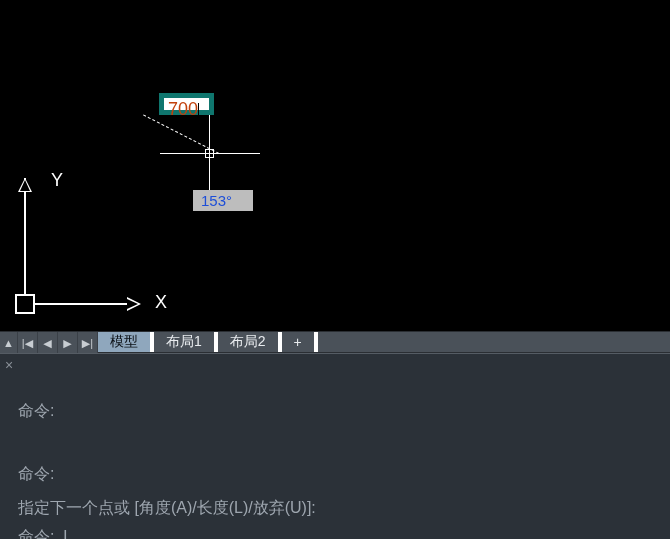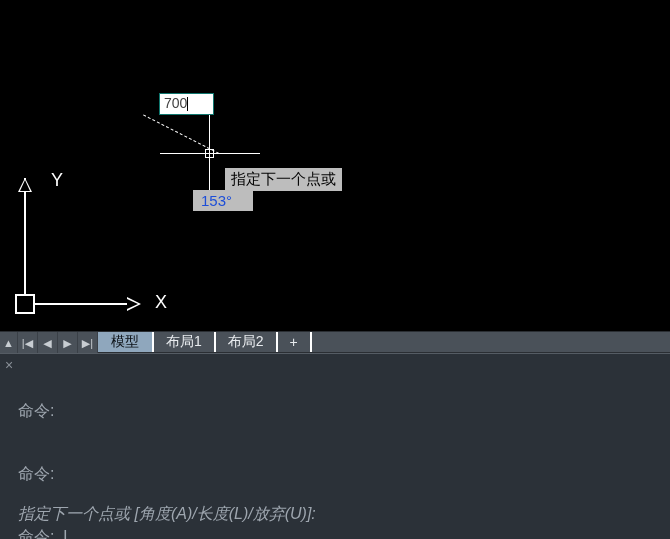--- a/index.html
+++ b/index.html
@@ -66,23 +66,23 @@
     width: 85px; height: 0;
     border-top: 1px dashed #fff;
     transform-origin: 100% 50%;
     transform: rotate(27deg);
   }
 
   
   .dyn-length {
     position: absolute; left: 159px; top: 93px;
     width: 55px; height: 22px;
-    background: #fff; color: #404040;
-    padding: 1px 4px; font-size: 14px;
-    border: 1px solid #0f766e;
+    background: #fff; color: #c2410c;
+    padding: 1px 4px; font-size: 18px;
+    border: 5px solid #0f766e;
   }
   .dyn-length .caret {
     display:inline-block; width:1px; height:14px; background:#000; vertical-align:middle;
   }
   .dyn-tooltip {
     position: absolute; left: 225px; top: 168px;
     background: #bdbdbd; color: #000;
     padding: 2px 6px; font-size: 15px;
   }
   .dyn-angle {
@@ -105,21 +105,21 @@
     color: #c8cdd2; font-size: 11px;
     border-right: 1px solid #3a4047;
     background: #4a5159;
     cursor: pointer;
   }
   .tab-nav-btn.up { width: 18px; }
   .tab {
     padding: 0 12px; min-width: 56px;
     display: flex; align-items: center; justify-content: center;
     color: #e8ebee; font-size: 14px;
-    border-right: 2px solid #ffffff;
+    border-right: 4px solid #ffffff;
     background: #4a5159;
     cursor: pointer;
   }
   .tab.active { background: #8fa7bd; color: #0c1116; font-weight: 500; }
   .tab.plus { min-width: 28px; font-size: 14px; }
 
   
   .cmd-window {
     position: absolute; left: 0; top: 353px; width: 670px; height: 186px;
     background: #2b3138;
@@ -130,22 +130,22 @@
     width: 14px; height: 14px; color: #8a9098;
     font-size: 14px; line-height: 14px; text-align: center;
     cursor: pointer;
   }
   .cmd-history {
     position: absolute; left: 18px; top: 4px; right: 6px;
     color: #9ea6af; font-size: 16px; line-height: 21px;
     white-space: pre-wrap;
   }
   .cmd-line {
-    position: absolute; left: 18px; bottom: 14px; right: 6px;
-    color: #9ea6af; font-size: 16px; font-style: italic;
+    position: absolute; left: 18px; bottom: 20px; right: 6px;
+    color: #9ea6af; font-size: 16px;
   }
 </style>
 </head>
 <body>
 
 <div class="viewport">
   <div class="ucs">
     <div class="ucs-y-line"></div>
     <div class="ucs-y-head"></div>
       <div class="ucs-y-head-inner"></div>
@@ -158,21 +158,20 @@
   </div>
 
   <div class="rubber"></div>
   <div class="cross-h"></div>
   <div class="cross-v"></div>
   <div class="pickbox"></div>
 
   <div class="dyn-length">
     <span>700</span><span class="caret"></span>
   </div>
-  <div class="dyn-tooltip">指定下一个点或</div>
   <div class="dyn-angle">153°</div>
 </div>
 
 <div class="tab-strip">
   <div class="tab-nav-btn up">▲</div>
   <div class="tab-nav-btn">|◀</div>
   <div class="tab-nav-btn">◀</div>
   <div class="tab-nav-btn">▶</div>
   <div class="tab-nav-btn">▶|</div>
   <div class="tab active">模型</div>

